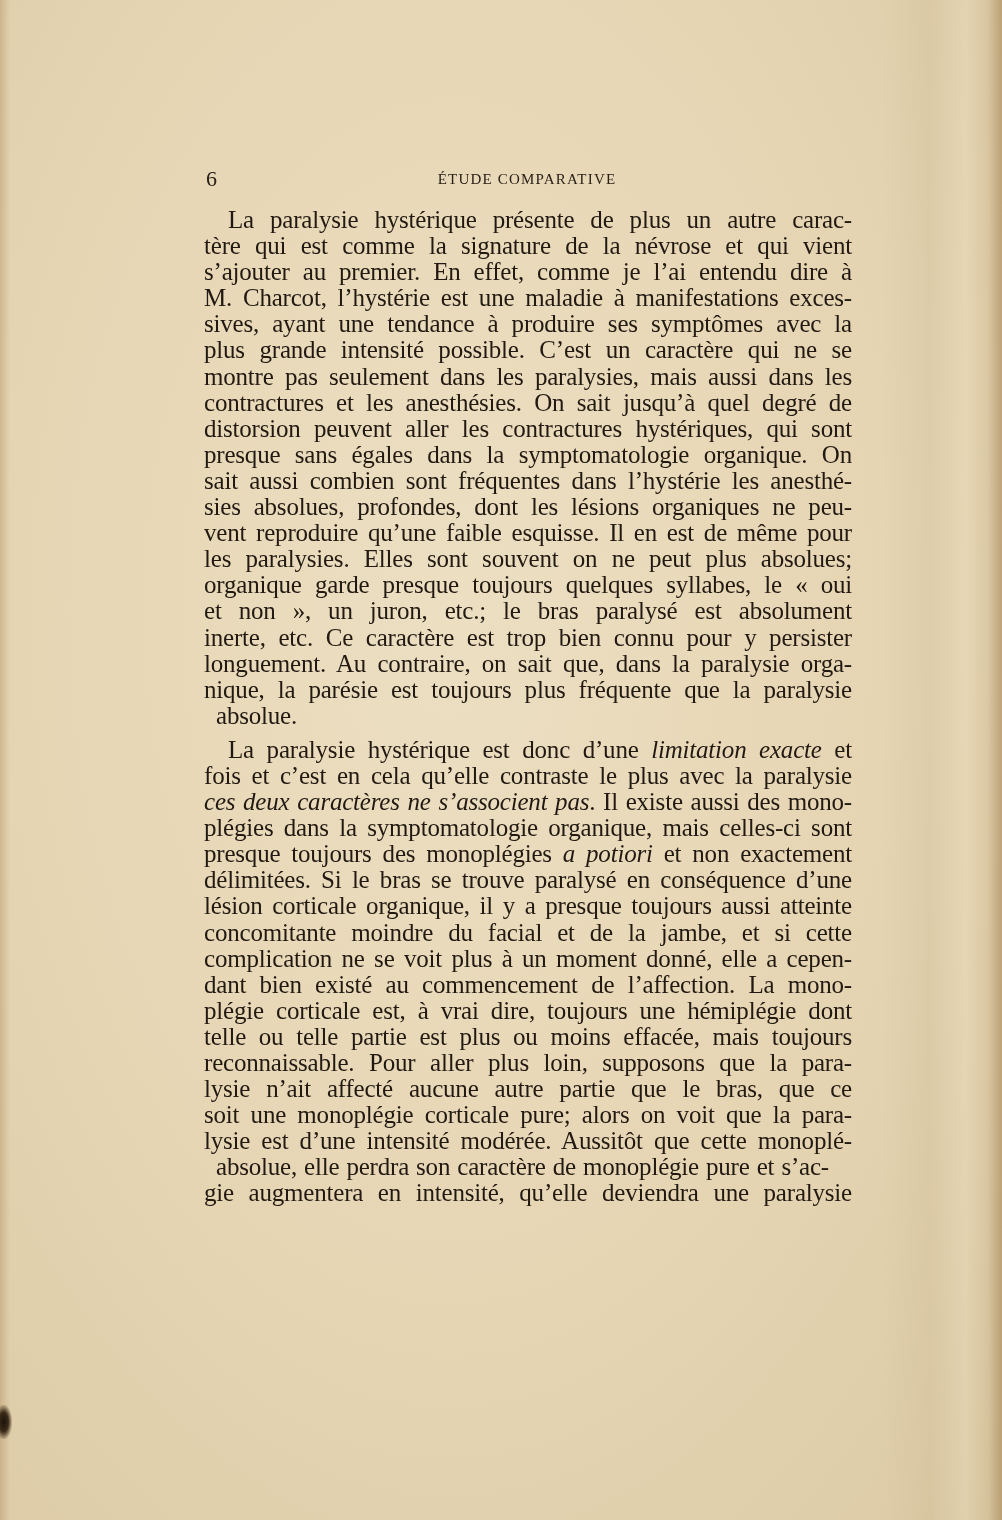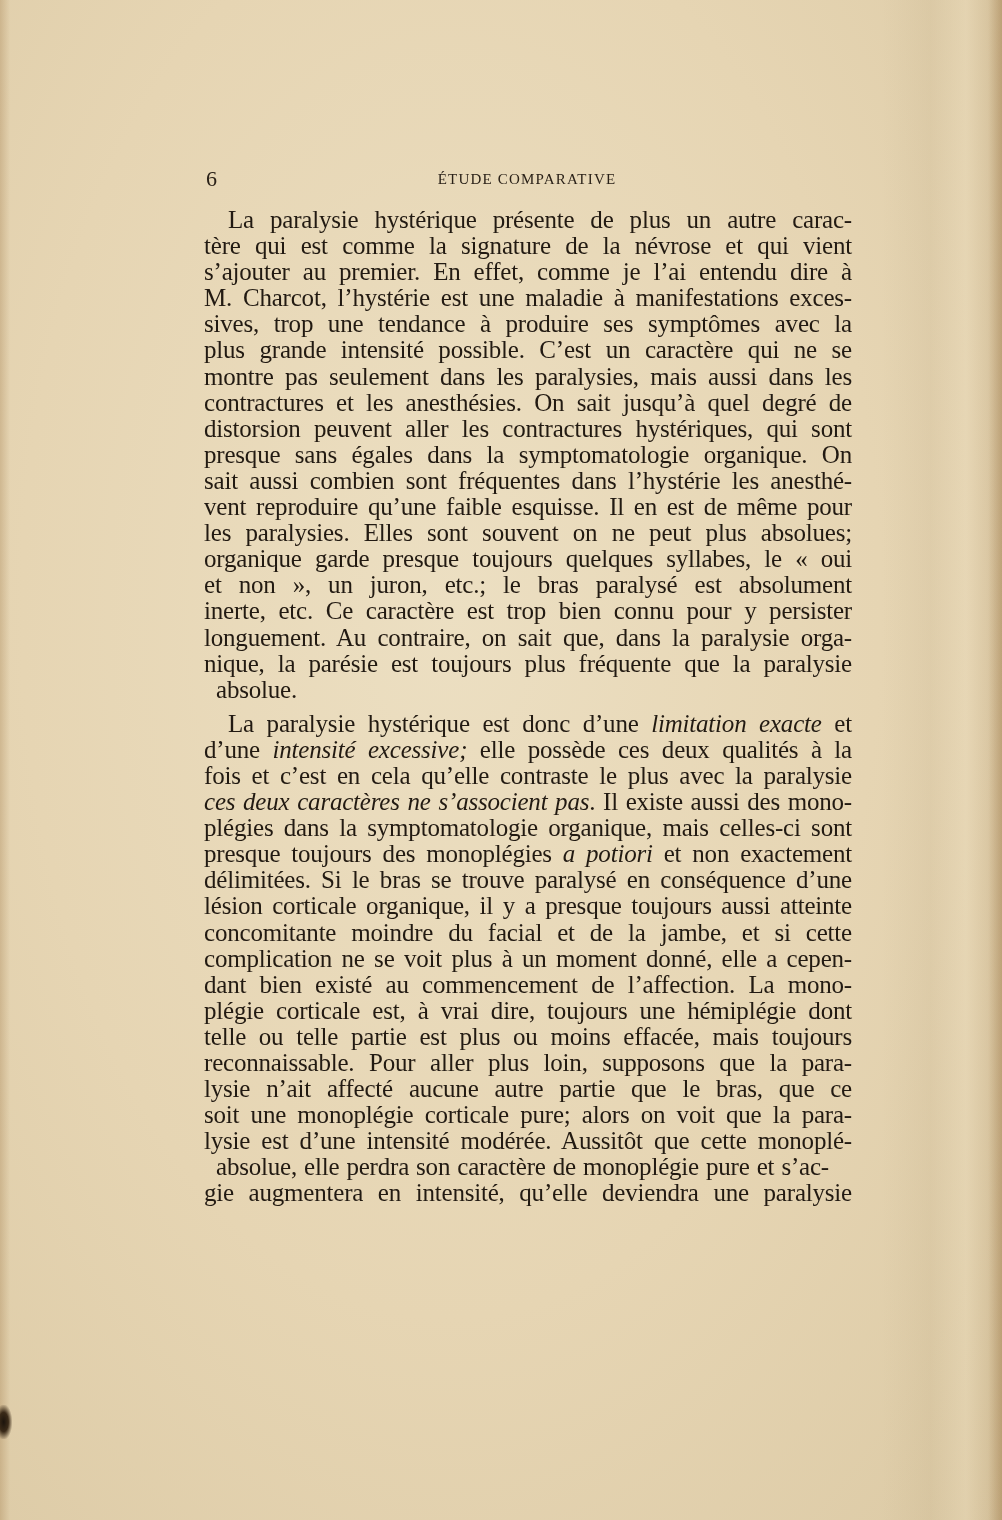--- a/index.html
+++ b/index.html
@@ -64,39 +64,39 @@
     <span class="page-number">6</span>
     <div class="head-title">ÉTUDE COMPARATIVE</div>
   </div>
 
   <div class="body-text" id="body">
       <div class="para">
         <span class="line indent"><span>La paralysie hystérique présente de plus un autre carac-</span></span>
         <span class="line"><span>tère qui est comme la signature de la névrose et qui vient</span></span>
         <span class="line"><span>s’ajouter au premier. En effet, comme je l’ai entendu dire à</span></span>
         <span class="line"><span>M. Charcot, l’hystérie est une maladie à manifestations exces-</span></span>
-        <span class="line"><span>sives, trop une tendance à produire ses symptômes avec la</span></span>
+        <span class="line"><span>sives, ayant une tendance à produire ses symptômes avec la</span></span>
         <span class="line"><span>plus grande intensité possible. C’est un caractère qui ne se</span></span>
         <span class="line"><span>montre pas seulement dans les paralysies, mais aussi dans les</span></span>
         <span class="line"><span>contractures et les anesthésies. On sait jusqu’à quel degré de</span></span>
         <span class="line"><span>distorsion peuvent aller les contractures hystériques, qui sont</span></span>
         <span class="line"><span>presque sans égales dans la symptomatologie organique. On</span></span>
         <span class="line"><span>sait aussi combien sont fréquentes dans l’hystérie les anesthé-</span></span>
+        <span class="line"><span>sies absolues, profondes, dont les lésions organiques ne peu-</span></span>
         <span class="line"><span>vent reproduire qu’une faible esquisse. Il en est de même pour</span></span>
         <span class="line"><span>les paralysies. Elles sont souvent on ne peut plus absolues;</span></span>
         <span class="line"><span>organique garde presque toujours quelques syllabes, le « oui</span></span>
         <span class="line"><span>et non », un juron, etc.; le bras paralysé est absolument</span></span>
         <span class="line"><span>inerte, etc. Ce caractère est trop bien connu pour y persister</span></span>
         <span class="line"><span>longuement. Au contraire, on sait que, dans la paralysie orga-</span></span>
         <span class="line"><span>nique, la parésie est toujours plus fréquente que la paralysie</span></span>
         <span class="line last"><span>absolue.</span></span>
       </div>
       <div class="para">
         <span class="line indent"><span>La paralysie hystérique est donc d’une </span><em>limitation exacte</em><span> et</span></span>
-        <span class="line"><span>d’une </span><em>intensité excessive;</em><span> elle possède ces deux qualités à la</span></span>
         <span class="line"><span>fois et c’est en cela qu’elle contraste le plus avec la paralysie</span></span>
         <span class="line"><em>ces deux caractères ne s’associent pas</em><span>. Il existe aussi des mono-</span></span>
         <span class="line"><span>plégies dans la symptomatologie organique, mais celles-ci sont</span></span>
         <span class="line"><span>presque toujours des monoplégies </span><em>a potiori</em><span> et non exactement</span></span>
         <span class="line"><span>délimitées. Si le bras se trouve paralysé en conséquence d’une</span></span>
         <span class="line"><span>lésion corticale organique, il y a presque toujours aussi atteinte</span></span>
         <span class="line"><span>concomitante moindre du facial et de la jambe, et si cette</span></span>
         <span class="line"><span>complication ne se voit plus à un moment donné, elle a cepen-</span></span>
         <span class="line"><span>dant bien existé au commencement de l’affection. La mono-</span></span>
         <span class="line"><span>plégie corticale est, à vrai dire, toujours une hémiplégie dont</span></span>

